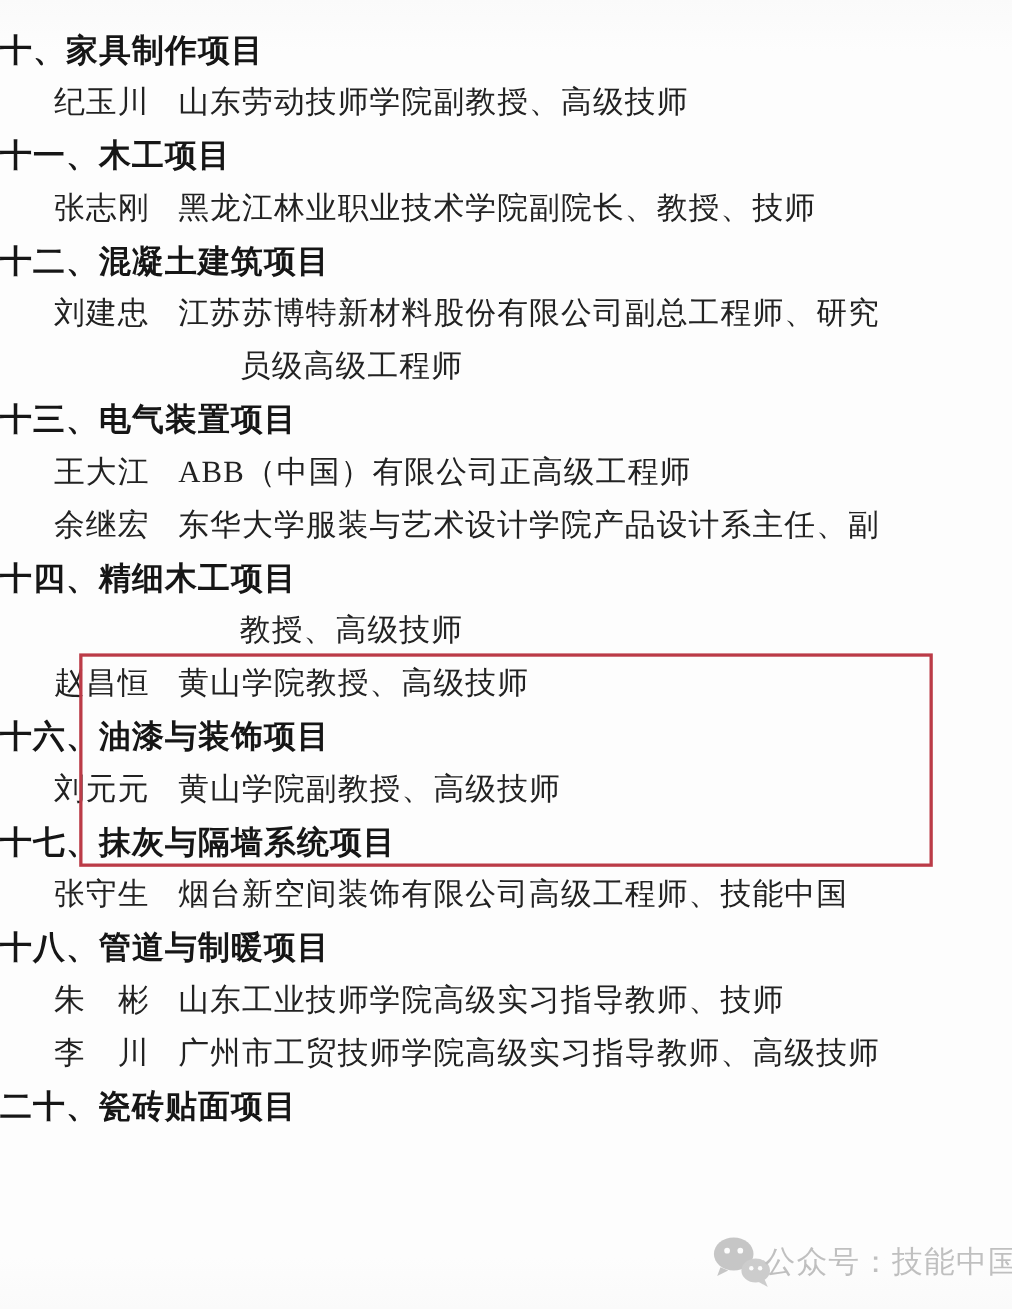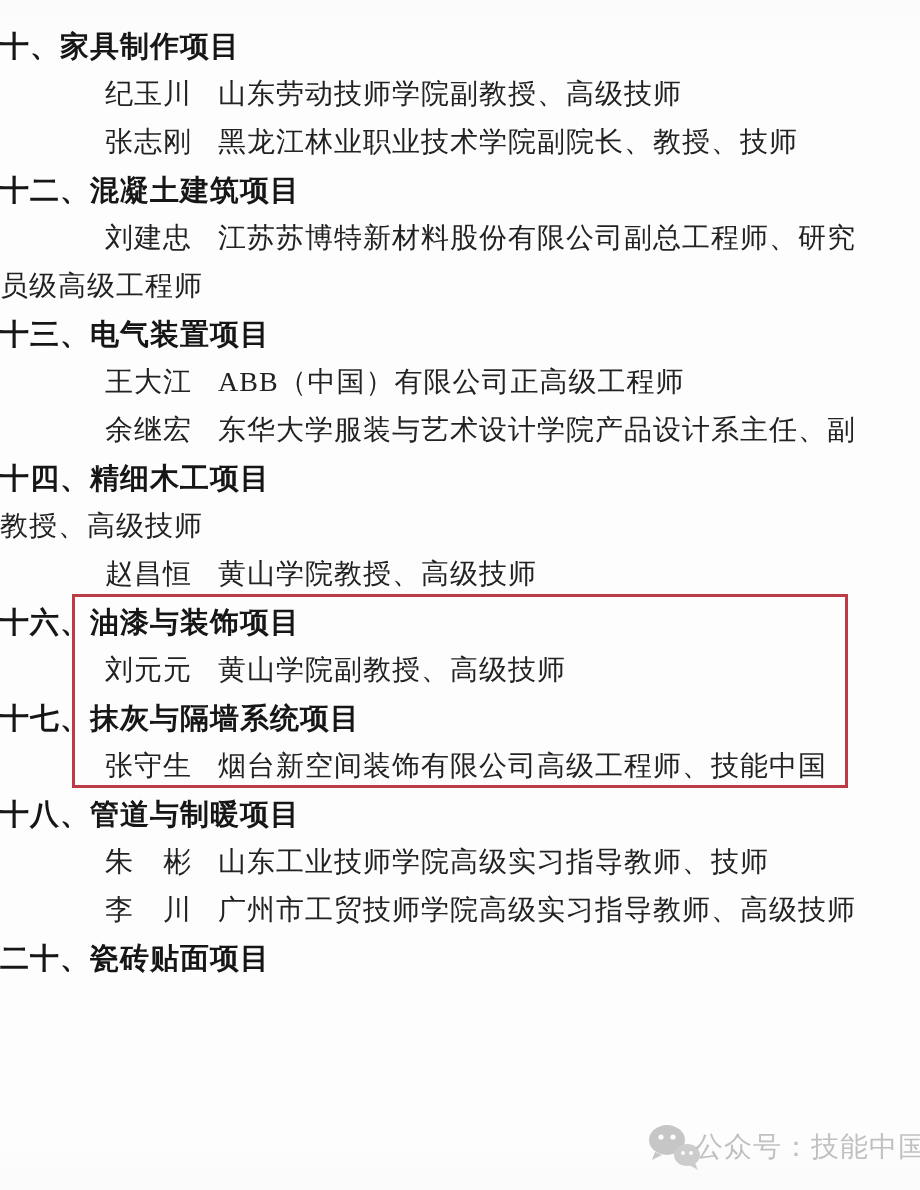--- a/index.html
+++ b/index.html
@@ -30,35 +30,36 @@
     white-space: nowrap;
   }
   .row.heading {
     font-family: "Liberation Sans", "DejaVu Sans", sans-serif;
     font-weight: bold;
     font-size: 29px;
     letter-spacing: 1px;
     color: #161616;
   }
   .row.entry {
-    padding-left: 105px;
+    padding-left: 49px;
     font-size: 28px;
     color: #222222;
     letter-spacing: 1px;
   }
   .row.entry .name {
     display: inline-block;
     min-width: 113px;
     vertical-align: top;
   }
   .row.entry .desc {
     display: inline-block;
     vertical-align: top;
   }
   .row.cont {
+    padding-left: 218px;
     font-size: 28px;
     color: #222222;
     letter-spacing: 1px;
   }
   .highlight-box {
     position: absolute;
     left: 72px;
     top: 594px;
     width: 770px;
     height: 188px;
@@ -89,20 +90,21 @@
   }
 </style>
 </head>
 <body>
 
 <div class="page">
 
   <div class="content">
       <div class="row heading">十、家具制作项目</div>
       <div class="row entry"><span class="name">纪玉川</span><span class="desc">山东劳动技师学院副教授、高级技师</span></div>
+      <div class="row heading">十一、木工项目</div>
       <div class="row entry"><span class="name">张志刚</span><span class="desc">黑龙江林业职业技术学院副院长、教授、技师</span></div>
       <div class="row heading">十二、混凝土建筑项目</div>
       <div class="row entry"><span class="name">刘建忠</span><span class="desc">江苏苏博特新材料股份有限公司副总工程师、研究</span></div>
       <div class="row cont">员级高级工程师</div>
       <div class="row heading">十三、电气装置项目</div>
       <div class="row entry"><span class="name">王大江</span><span class="desc">ABB（中国）有限公司正高级工程师</span></div>
       <div class="row entry"><span class="name">余继宏</span><span class="desc">东华大学服装与艺术设计学院产品设计系主任、副</span></div>
       <div class="row heading">十四、精细木工项目</div>
       <div class="row cont">教授、高级技师</div>
       <div class="row entry"><span class="name">赵昌恒</span><span class="desc">黄山学院教授、高级技师</span></div>

